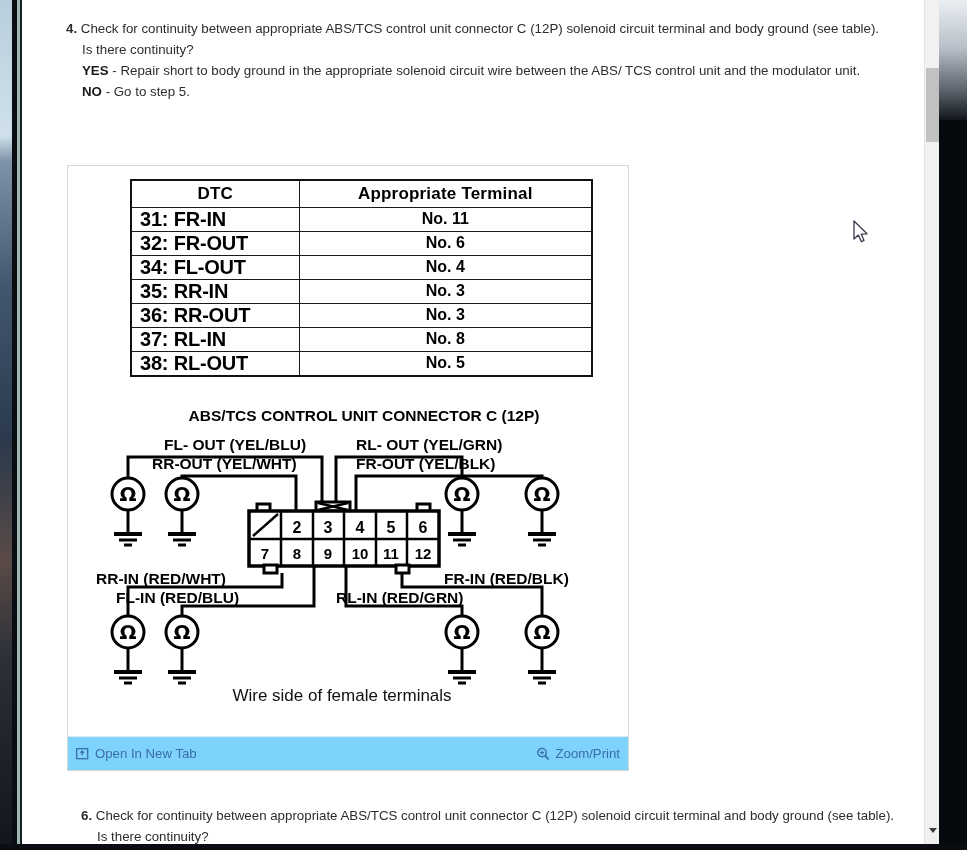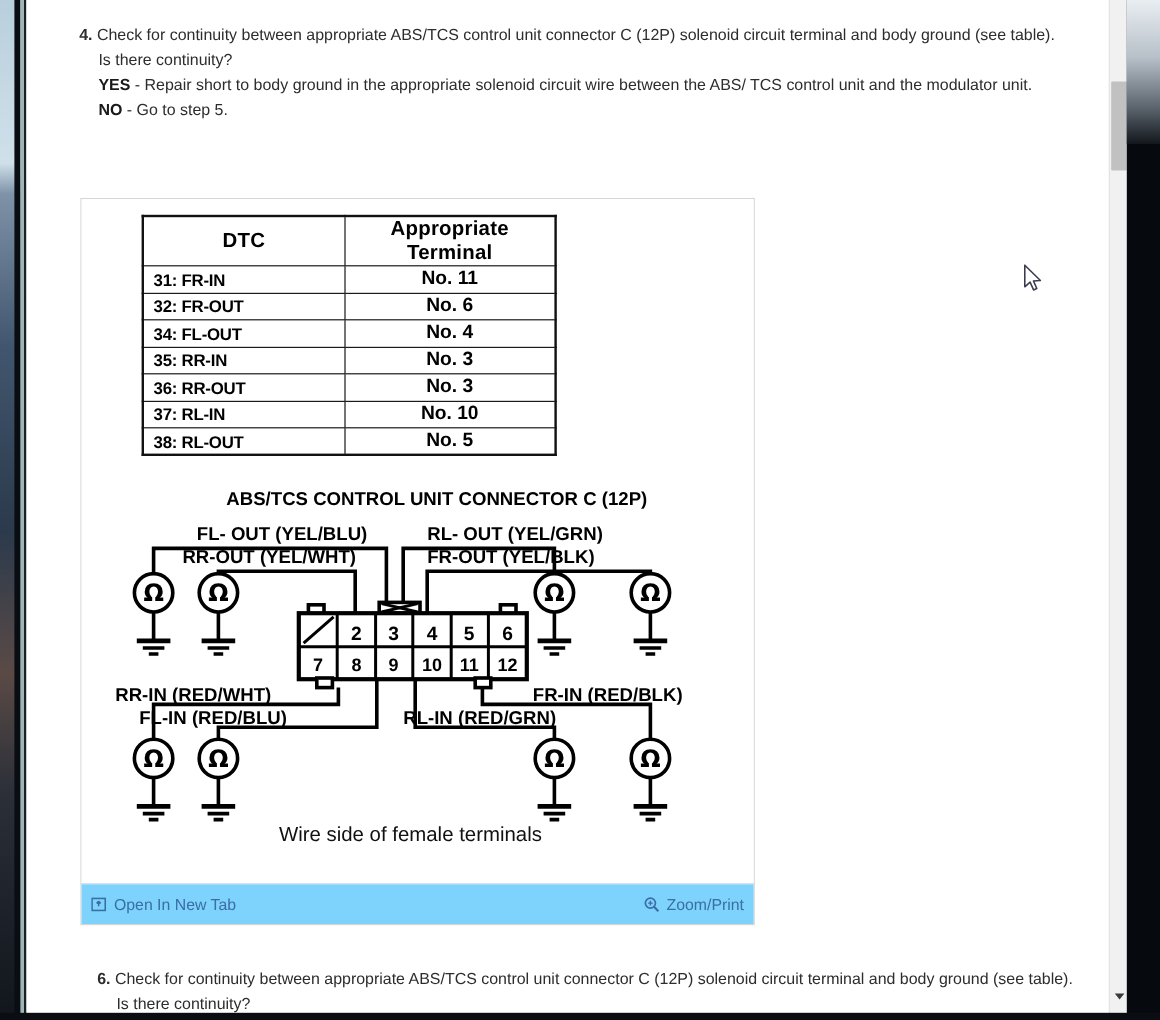--- a/index.html
+++ b/index.html
@@ -38,26 +38,26 @@
       background:#ffffff; border:1px solid #d6d6d6; }
   .image-stage { position:relative; width:560px; height:570px; background:#ffffff; overflow:hidden; }
 
   .card-footer { position:absolute; left:0; bottom:0; width:560px; height:34px;
       background:#7dd3fc; border-top:1px solid #e2e6ee;
       display:flex; align-items:center; justify-content:space-between; padding:0 8px; }
   .card-link { display:flex; align-items:center; gap:6px; color:#3a6ea5; font-size:13.2px; cursor:pointer; }
   .card-link svg { display:block; }
 
   
-  .dtc-table { position:absolute; left:50px; top:13px; width:346px;
+  .dtc-table { position:absolute; left:62px; top:13px; width:463px;
       border:2px solid #111; border-collapse:collapse; background:#fff; }
   .dtc-table td, .dtc-table th { border:1px solid #1a1a1a; padding:0 8px; height:22.5px;
       font-family:"Liberation Sans", sans-serif; color:#000; }
   .dtc-table th { font-size:17px; font-weight:bold; text-align:center; height:27px; letter-spacing:.2px; }
-  .dtc-table td.c-dtc { font-size:14px; font-weight:bold; text-align:left; width:168px; letter-spacing:-.2px; }
+  .dtc-table td.c-dtc { font-size:20px; font-weight:bold; text-align:left; width:168px; letter-spacing:-.2px; }
   .dtc-table td.c-term { font-size:16px; font-weight:bold; text-align:center; }
 
   
   .wiring { position:absolute; left:16px; top:240px; width:560px; height:300px;text-decoration:underline; }
   .wiring svg { display:block; }
 
   
   .steps-bottom { position:absolute; left:0; top:805px; width:912px; padding-left:35px; }
 
   
@@ -129,21 +129,21 @@
               <tr>
                 <td class="c-dtc">35: RR-IN</td>
                 <td class="c-term">No. 3</td>
               </tr>
               <tr>
                 <td class="c-dtc">36: RR-OUT</td>
                 <td class="c-term">No. 3</td>
               </tr>
               <tr>
                 <td class="c-dtc">37: RL-IN</td>
-                <td class="c-term">No. 10</td>
+                <td class="c-term">No. 8</td>
               </tr>
               <tr>
                 <td class="c-dtc">38: RL-OUT</td>
                 <td class="c-term">No. 5</td>
               </tr>
             </tbody>
         </table>
 
         <div class="wiring">
           <svg width="560" height="300" viewBox="0 0 560 300" xmlns="http://www.w3.org/2000/svg">

